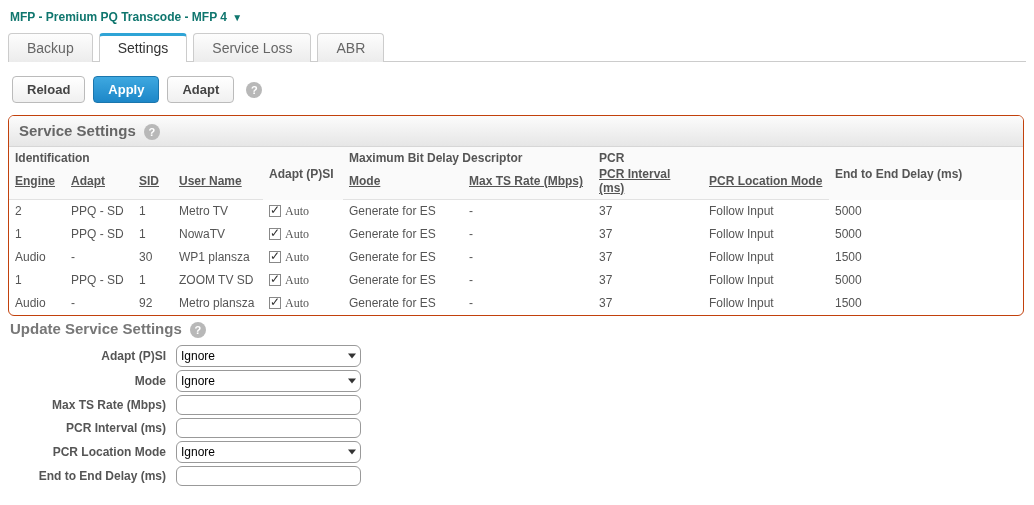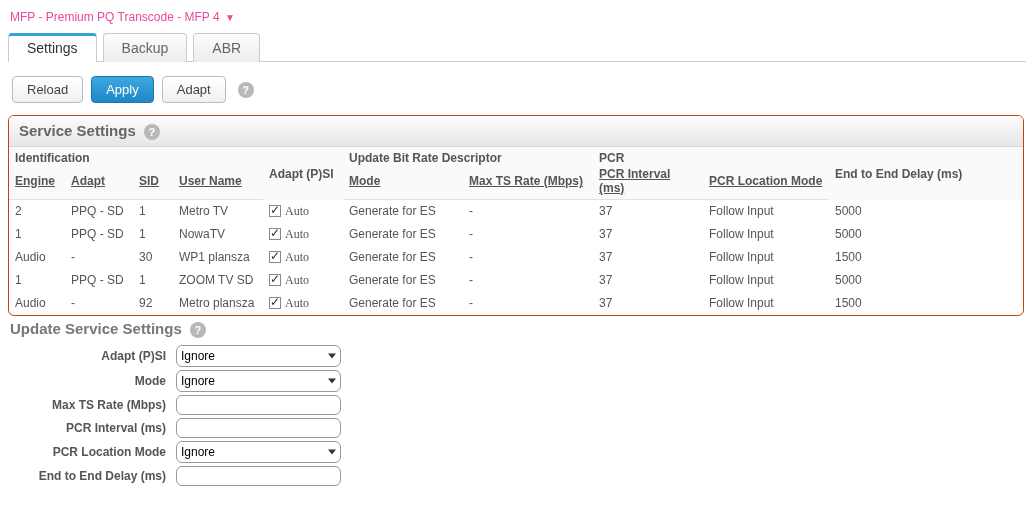--- a/index.html
+++ b/index.html
@@ -9,22 +9,22 @@
     font-size: 12px;
     color: #333;
     background: #fff;
   }
   .page {
     width: 1034px;
     padding: 6px 8px 20px 8px;
   }
   .breadcrumb {
     font-size: 12px;
-    font-weight: normal;
-    color: #ec4899;
+    font-weight: bold;
+    color: #0f766e;
     padding: 4px 2px 8px 2px;
   }
   .breadcrumb .arrow {
     font-size: 10px;
     margin-left: 2px;
   }
   .tabs {
     display: flex;
     align-items: flex-end;
     gap: 6px;
@@ -54,21 +54,21 @@
     gap: 8px;
     align-items: center;
     padding: 14px 4px 8px 4px;
   }
   .btn {
     background: linear-gradient(#ffffff,#f0f0f0);
     border: 1px solid #bbb;
     border-radius: 4px;
     padding: 5px 14px;
     font-size: 13px;
-    font-weight: normal;
+    font-weight: bold;
     color: #444;
     cursor: pointer;
   }
   .btn-primary {
     background: linear-gradient(#3ea8e0,#1d87c8);
     border: 1px solid #1b76ad;
     color: #fff;
   }
   .help-icon {
     display: inline-flex;
@@ -159,21 +159,21 @@
   }
   .form-label {
     width: 168px;
     text-align: right;
     padding-right: 10px;
     font-size: 12px;
     font-weight: bold;
     color: #555;
   }
   .form-control {
-    width: 165px;
+    width: 185px;
     padding: 1px 4px;
     font-size: 12px;
     border: 1px solid #999;
     border-radius: 6px;
     height: 20px;
     background: #fff;
   }
   .select-wrap {
     position: relative;
     display: inline-block;
@@ -202,22 +202,23 @@
 
 <div class="page">
 
   <div class="breadcrumb">
     <span>MFP - Premium PQ Transcode - MFP 4</span>
     <span class="arrow">▼</span>
   </div>
 
   <div class="tabs">
 
-  <div class="tab active">Settings</div>
-      <div class="tab">Backup</div>
+  <div class="tab">Backup</div>
+      <div class="tab active">Settings</div>
+      <div class="tab">Service Loss</div>
       <div class="tab">ABR</div>
     </div>
 
   <div class="toolbar">
     <button class="btn">Reload</button>
     <button class="btn btn-primary">Apply</button>
     <button class="btn">Adapt</button>
     <span class="help-icon">?</span>
   </div>
 
@@ -237,21 +238,21 @@
         <col style="width:120px">
         <col style="width:130px">
         <col style="width:110px">
         <col style="width:126px">
         <col>
       </colgroup>
       <thead>
         <tr>
           <th class="group-top" colspan="4">Identification</th>
           <th class="group-top" rowspan="2">Adapt (P)SI</th>
-          <th class="group-top" colspan="2">Update Bit Rate Descriptor</th>
+          <th class="group-top" colspan="2">Maximum Bit Delay Descriptor</th>
           <th class="group-top" colspan="2">PCR</th>
           <th class="group-top" rowspan="2">End to End Delay (ms)</th>
         </tr>
         <tr>
           <th class="group-bot">Engine</th>
           <th class="group-bot">Adapt</th>
           <th class="group-bot">SID</th>
           <th class="group-bot">User Name</th>
           <th class="group-bot">Mode</th>
           <th class="group-bot">Max TS Rate (Mbps)</th>

